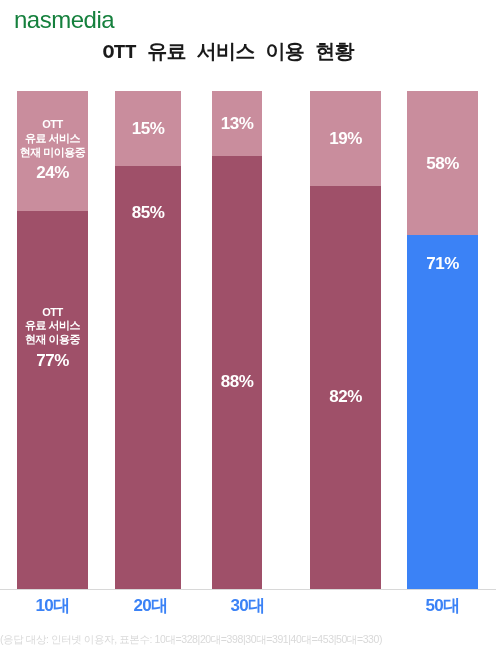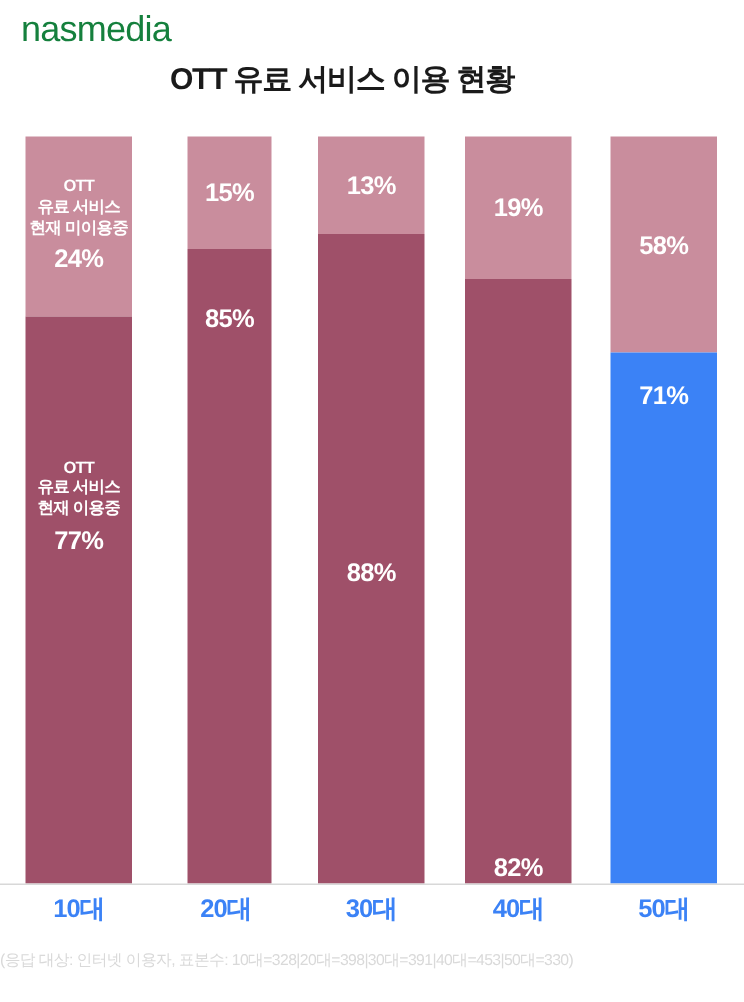--- a/index.html
+++ b/index.html
@@ -39,20 +39,21 @@
     position: absolute;
     left: 0;
     top: 41px;
     width: 456px;
     text-align: center;
     font-size: 20px;
     font-weight: bold;
     color: #1a1a1a;
     letter-spacing: -0.8px;
     line-height: 1.2;
+    font-family: Liberation Mono, monospace;
   }
 
   
   #plot-area {
     position: absolute;
     left: 0;
     top: 91px;
     width: 496px;
     height: 498px;
   }
@@ -167,56 +168,56 @@
           <div class="seg seg-bottom" style="height: 378.48px; background: rgb(159, 80, 105); align-items: flex-start; padding-top: 95px;">
             <div class="seg-label">
               <span class="cat-line">OTT</span>
               <span class="cat-line">유료 서비스</span>
               <span class="cat-line">현재 이용중</span>
               <span class="pct-line">77%</span>
             </div>
           </div>
         </div>
       </div>
-      <div class="bar-group" style="left: 125px; width: 56px;">
+      <div class="bar-group" style="left: 115px; width: 66px;">
         <div class="bar-stack">
           <div class="seg seg-top" style="height: 74.7px; background: rgb(201, 141, 157);">
             <div class="seg-label only-pct">
               <span class="pct-line">15%</span>
             </div>
           </div>
           <div class="seg seg-bottom" style="height: 423.3px; background: rgb(159, 80, 105); align-items: flex-start; padding-top: 36px;">
             <div class="seg-label only-pct">
               <span class="pct-line">85%</span>
             </div>
           </div>
         </div>
       </div>
-      <div class="bar-group" style="left: 212px; width: 71px;">
+      <div class="bar-group" style="left: 212px; width: 50px;">
         <div class="bar-stack">
           <div class="seg seg-top" style="height: 64.74px; background: rgb(201, 141, 157);">
             <div class="seg-label only-pct">
               <span class="pct-line">13%</span>
             </div>
           </div>
           <div class="seg seg-bottom" style="height: 433.26px; background: rgb(159, 80, 105); align-items: center; padding-top: 18px;">
             <div class="seg-label only-pct">
               <span class="pct-line">88%</span>
             </div>
           </div>
         </div>
       </div>
       <div class="bar-group" style="left: 310px; width: 71px; margin-top: 16px;">
         <div class="bar-stack">
           <div class="seg seg-top" style="height: 94.62px; background: rgb(201, 141, 157);">
             <div class="seg-label only-pct">
               <span class="pct-line">19%</span>
             </div>
           </div>
-          <div class="seg seg-bottom" style="height: 403.38px; background: rgb(159, 80, 105); align-items: flex-end; padding-top: 18px;">
+          <div class="seg seg-bottom" style="height: 403.38px; background: rgb(159, 80, 105); align-items: center; padding-top: 18px;">
             <div class="seg-label only-pct">
               <span class="pct-line">82%</span>
             </div>
           </div>
         </div>
       </div>
       <div class="bar-group" style="left: 407px; width: 71px;">
         <div class="bar-stack">
           <div class="seg seg-top" style="height: 144.42px; background: rgb(201, 141, 157);">
             <div class="seg-label only-pct">
@@ -231,19 +232,18 @@
         </div>
       </div>
     </div>
 
   <div id="axis-line"></div>
 
   <div id="x-axis-labels">
       <div class="x-tick" style="left: 17px; width: 71px;">10대</div>
       <div class="x-tick" style="left: 115px; width: 71px;">20대</div>
       <div class="x-tick" style="left: 212px; width: 71px;">30대</div>
-      <div class="x-tick" style="left: 310px; width: 71px;">40대</div>
       <div class="x-tick" style="left: 407px; width: 71px;">50대</div>
     </div>
 
   <div id="footnote">(응답 대상: 인터넷 이용자, 표본수: 10대=328|20대=398|30대=391|40대=453|50대=330)</div>
 
 </div>
 
 </body></html>

